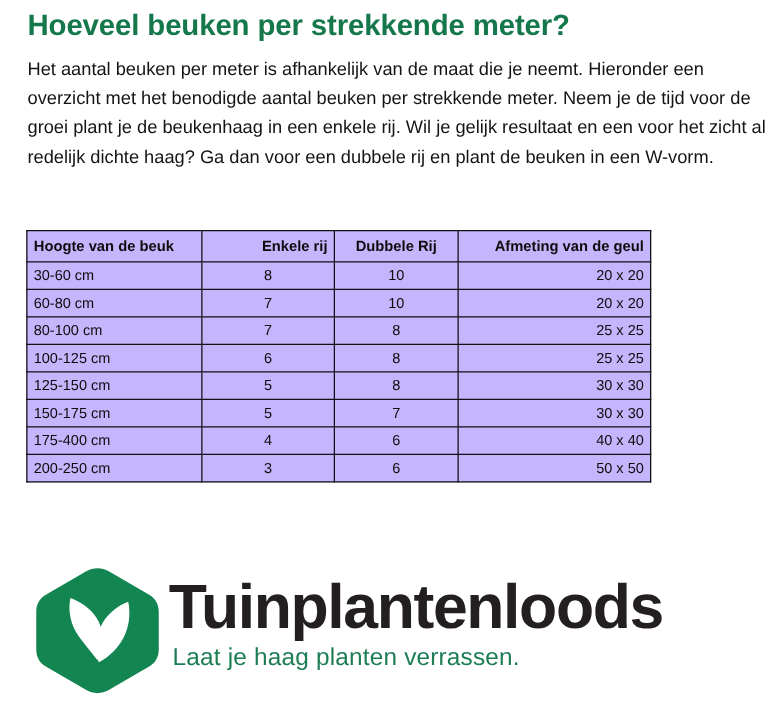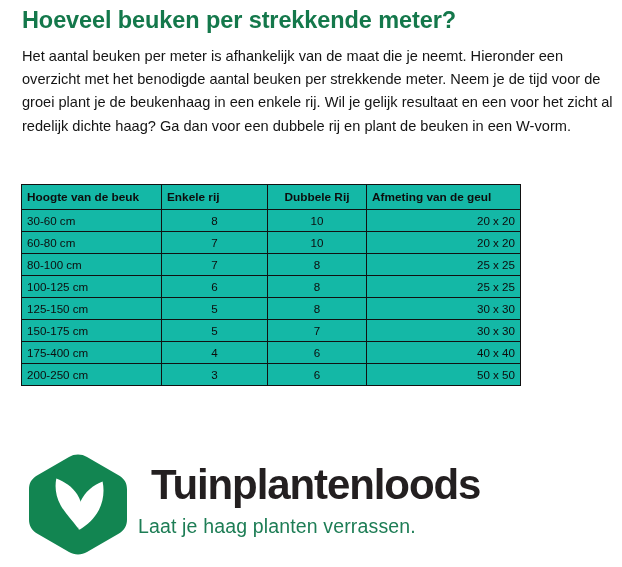--- a/index.html
+++ b/index.html
@@ -56,21 +56,21 @@
   .spec-table-wrap {
     position: absolute;
     left: 21px;
     top: 184px;
     width: 455px;
   }
   table.spec-table {
     border-collapse: collapse;
     width: 455px;
     table-layout: fixed;
-    background: #14b8a6;
+    background: #c4b5fd;
   }
   table.spec-table th,
   table.spec-table td {
     border: 1px solid #111111;
     font-size: 11.6px;
     color: #0d0d0d;
     padding: 0 5px;
     height: 21px;
     line-height: 21px;
     overflow: hidden;
@@ -82,23 +82,23 @@
     line-height: 24px;
     font-size: 11.8px;
   }
   
   .col-height  { width: 129px; }
   .col-single  { width: 95px;  text-align: center; }
   .col-double  { width: 88px;  text-align: center; }
   .col-trench  { width: 143px; }
 
   th.col-height  { text-align: left; }
-  th.col-single  { text-align: left; }
+  th.col-single  { text-align: right; }
   th.col-double  { text-align: center; }
-  th.col-trench  { text-align: left; margin-top: 36px; }
+  th.col-trench  { text-align: right; margin-top: 36px; }
 
   td.cell-height { text-align: left; }
   td.cell-single { text-align: center; }
   td.cell-double { text-align: center; }
   td.cell-trench { text-align: right; margin-left: 28px; }
 
   
   .brand-logo {
     position: absolute;
     left: 28px;
@@ -115,24 +115,24 @@
   }
   .logo-text-block {
     position: absolute;
     left: 107px;
     top: 0px;
     width: 483px;
     height: 108px;
   }
   .wordmark {
     position: absolute;
-    left: 16px;
+    left: 0;
     top: 6px;
     margin: 0;
-    font-size: 42px;
+    font-size: 50px;
     line-height: 56px;
     font-weight: 700;
     letter-spacing: -1.1px;
     color: #231f20;
     white-space: nowrap;
   }
   .tagline {
     position: absolute;
     left: 3px;
     top: 62px;

